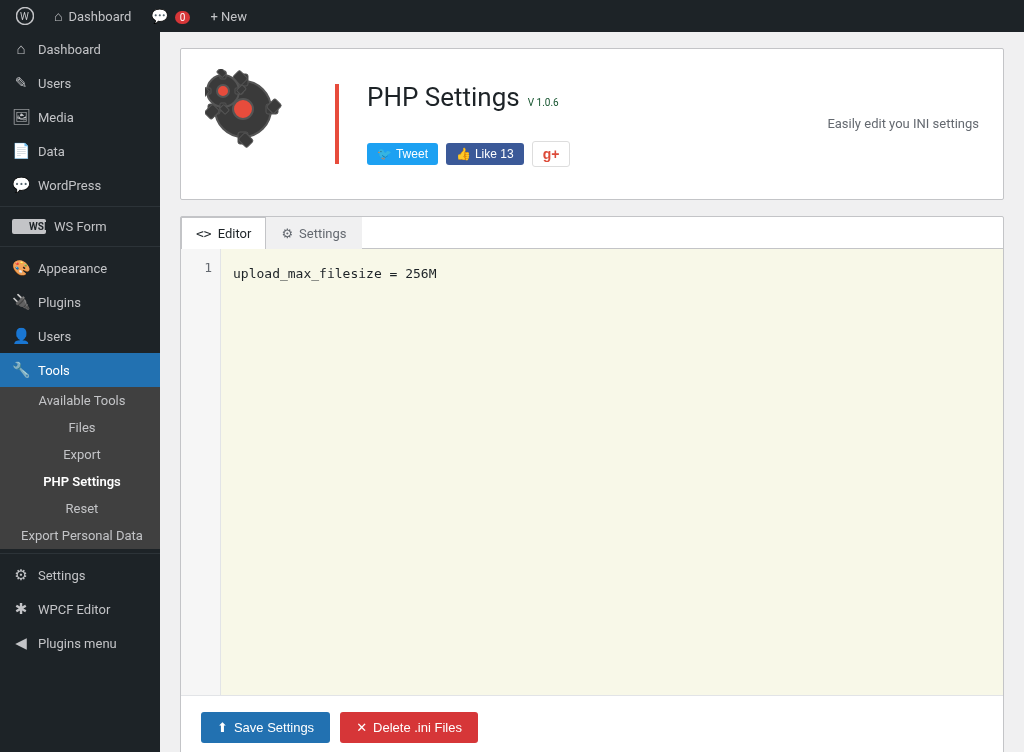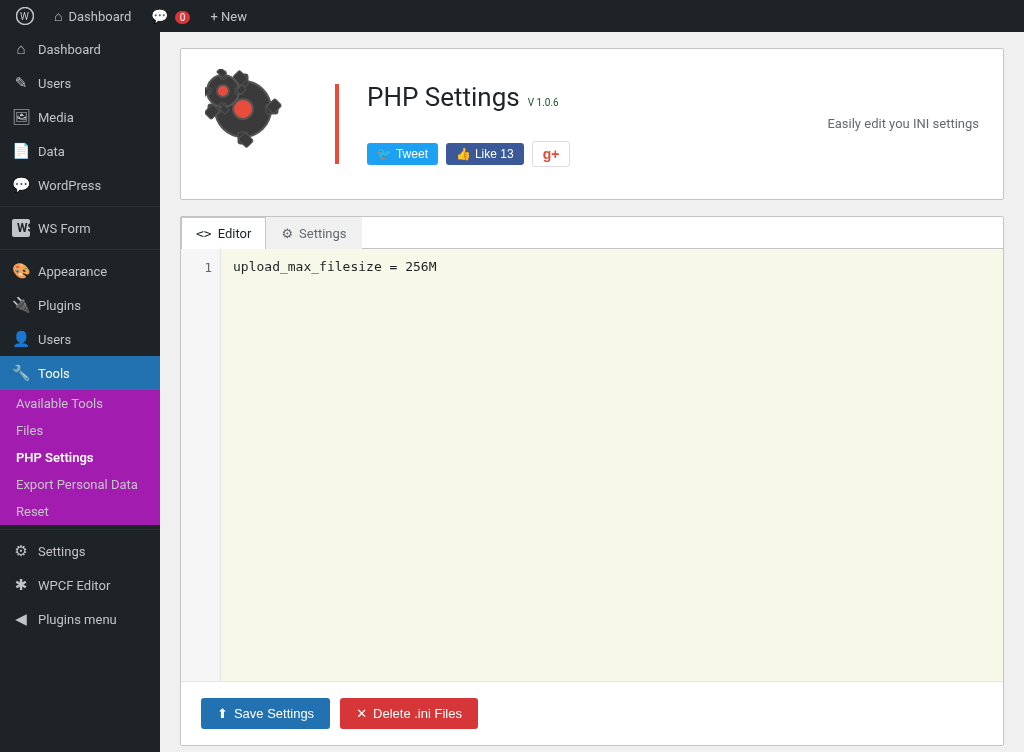--- a/index.html
+++ b/index.html
@@ -63,21 +63,22 @@
       white-space: nowrap;
     }
     .menu-item.active { background: #2271b1; color: #fff; }
     .menu-item .menu-icon { width: 18px; text-align: center; font-size: 15px; flex-shrink: 0; }
     .submenu-item {
       color: #c3c4c7;
       font-size: 13px;
       padding: 6px 12px 6px 16px;
       display: block;
       cursor: pointer;
-      background: #a21caf;
+      background: #404040;
+      text-align: center;
     }
     .submenu-item.active { color: #fff; font-weight: 600; }
     .menu-separator { height: 1px; background: #2c3338; margin: 4px 0; }
 
     
     #wpcontent {
       flex: 1;
       overflow-y: auto;
       padding: 16px 20px;
       background: #f0f0f1;
@@ -213,21 +214,21 @@
       color: #646970;
       user-select: none;
     }
     .line-num {
       padding: 1px 8px;
       line-height: 1.6;
     }
     .code-editor {
       flex: 1;
       background: #f8f8e8;
-      padding: 8px 12px;
+      padding: 15px 12px;
       font-family: monospace;
       font-size: 13px;
       color: #1d2327;
       border: none;
       outline: none;
       resize: none;
       line-height: 1.6;
     }
 
     
@@ -312,21 +313,21 @@
       <span>Data</span>
     </div>
 
     <div class="menu-item">
       <span class="menu-icon">💬</span>
       <span>WordPress</span>
     </div>
     <div class="menu-separator"></div>
 
     <div class="menu-item">
-      <span class="menu-icon" style="font-size:12px;font-weight:bold;background:#c3c4c7;color:#1d2327;padding:2px 5px;border-radius:2px;">WSI</span>
+      <span class="menu-icon" style="font-size:10px;font-weight:bold;background:#c3c4c7;color:#1d2327;padding:2px 17px;border-radius:2px;">WSI</span>
       <span>WS Form</span>
     </div>
     <div class="menu-separator"></div>
 
     <div class="menu-item">
       <span class="menu-icon">🎨</span>
       <span>Appearance</span>
     </div>
 
     <div class="menu-item">
@@ -341,23 +342,24 @@
 
     <div class="menu-item active" style="position:relative;">
       <span class="menu-icon">🔧</span>
       <span>Tools</span>
       <div style="position:absolute;right:0;top:0;bottom:0;width:4px;background:#2271b1;"></div>
     </div>
 
     <div style="background:#101517;">
       <div class="submenu-item">Available Tools</div>
       <div class="submenu-item">Files</div>
+      <div class="submenu-item">Export</div>
       <div class="submenu-item active">PHP Settings</div>
+      <div class="submenu-item">Reset</div>
       <div class="submenu-item">Export Personal Data</div>
-      <div class="submenu-item">Reset</div>
     </div>
 
     <div class="menu-separator"></div>
 
     <div class="menu-item">
       <span class="menu-icon">⚙</span>
       <span>Settings</span>
     </div>
 
     <div class="menu-item">

